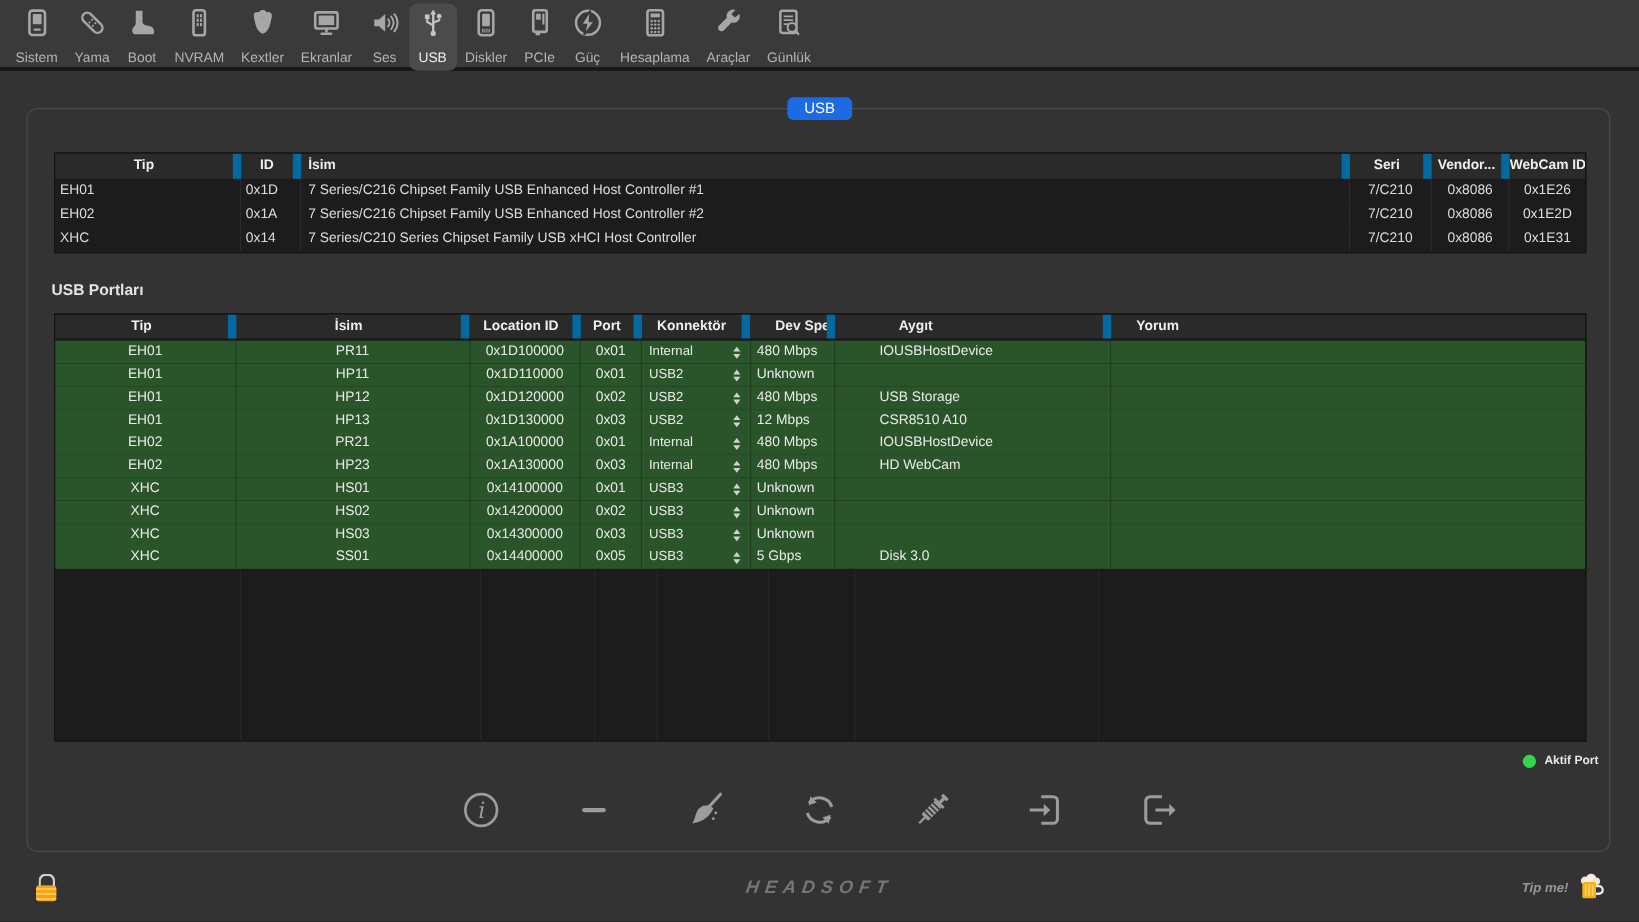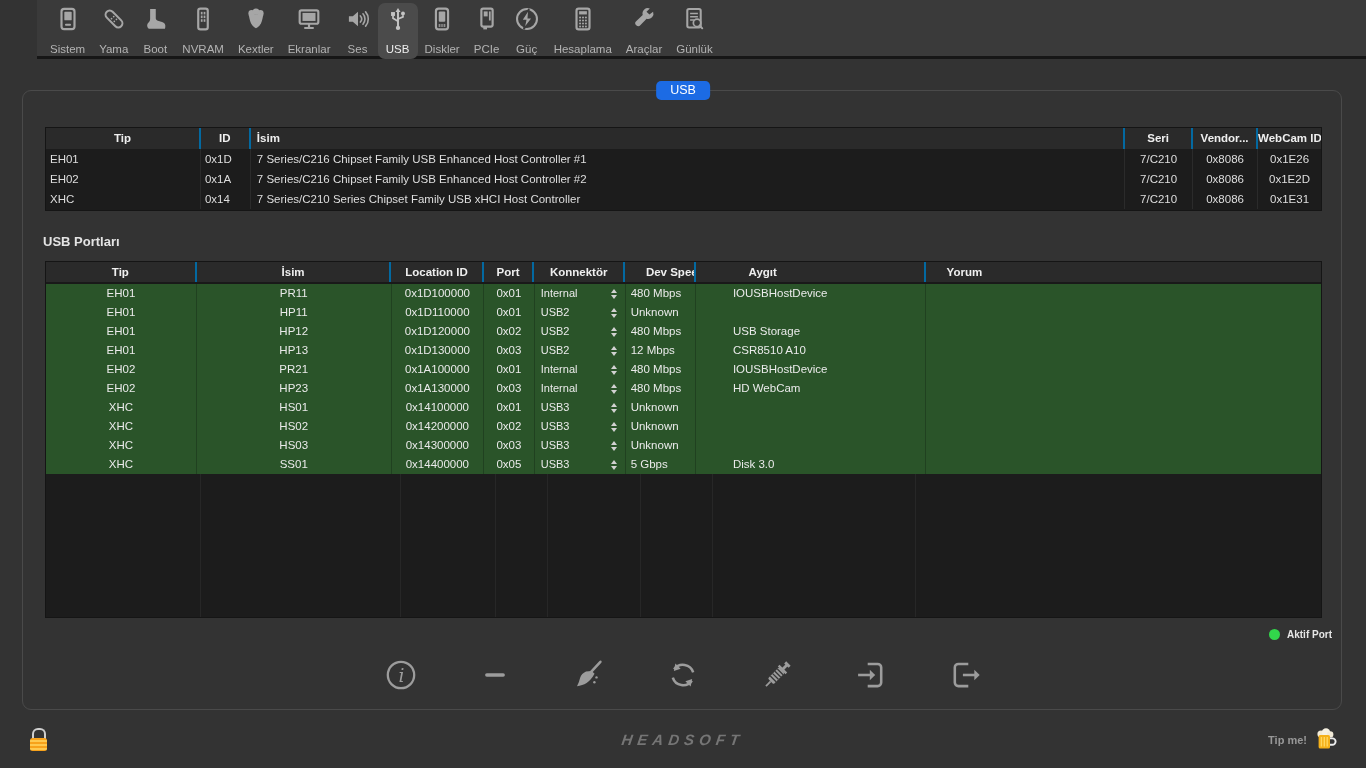--- a/index.html
+++ b/index.html
@@ -1,21 +1,21 @@
 <!DOCTYPE html>
 <html><head>
 <meta charset="utf-8">
 <style>
   html,body{margin:0;padding:0;background:#222;}
   .screen{position:relative;width:1366px;height:768px;background:#333333;overflow:hidden;
           font-family:"Liberation Sans","DejaVu Sans",sans-serif;-webkit-font-smoothing:antialiased;}
 
   
   .toolbar{position:absolute;left:0;top:0;right:0;height:59px;background:#3a3a3a;
-           border-bottom:3px solid #161616;display:flex;align-items:flex-start;padding-left:6px;box-sizing:border-box;margin-left:37px;}
+           border-bottom:3px solid #161616;display:flex;align-items:flex-start;padding-left:6px;box-sizing:border-box;}
   .tb-item{display:flex;flex-direction:column;align-items:center;justify-content:space-between;
            height:50px;margin-top:3px;padding:3px 7px 3px;border-radius:7px;cursor:default;}
   .tb-item .ticon{width:26px;height:26px;color:#a6a6a6;flex:0 0 auto;}
   .tb-item .tlabel{font-size:11.5px;color:#b3b3b3;white-space:nowrap;line-height:13px;}
   .tb-item.selected{background:#4b4b4b;}
   .tb-item.selected .ticon{color:#c4c4c4;}
   .tb-item.selected .tlabel{color:#ededed;}
 
   
   .tab-pill{position:absolute;left:50%;transform:translateX(-50%);top:81px;background:#1c6be4;
@@ -24,21 +24,21 @@
   
   .groupbox{position:absolute;left:22px;top:90px;width:1320px;height:620px;border:1px solid #4a4a4a;
             border-radius:9px;box-sizing:border-box;}
 
   
   .table{position:absolute;background:#1c1c1c;border:1px solid #151515;box-sizing:border-box;
          font-size:11.5px;color:#dedede;overflow:hidden;}
   .thead{display:flex;background:#2a2a2a;font-weight:bold;color:#efefef;}
   .t1 .thead{height:21px;line-height:21px;}
   .t2 .thead{height:20px;line-height:20px;border-bottom:2px solid #191919;box-sizing:content-box;}
-  .th{box-sizing:border-box;border-right:2px solid #0369a1;white-space:nowrap;overflow:hidden;}
+  .th{box-sizing:border-box;border-right:7px solid #0369a1;white-space:nowrap;overflow:hidden;}
   .th:last-child{border-right:none;}
   .tr{display:flex;}
   .t1 .tr{height:20px;line-height:20px;}
   .t2 .tr{height:19px;line-height:19px;background:#2a5429;color:#eaeaea;}
   .td{box-sizing:border-box;white-space:nowrap;overflow:hidden;}
   .t1 .td{border-right:1px solid #2b2b2b;}
   .t2 .td{border-right:1px solid rgba(0,0,0,0.22);}
   .t1 .td:last-child,.t2 .td:last-child{border-right:none;}
 
   
@@ -80,21 +80,21 @@
   .action-btn svg{width:36px;height:36px;}
 
   
   .lock{position:absolute;left:30px;top:728px;width:17px;}
   .lock .shackle{width:10px;height:9px;border:2.5px solid #cfcfcf;border-bottom:none;border-radius:6px 6px 0 0;margin:0 auto;}
   .lock .lockbody{width:17px;height:13px;border-radius:2.5px;margin-top:-1px;
         background:repeating-linear-gradient(180deg,#f7a21b 0 2px,#ffc94f 2px 4px);}
   .logo{position:absolute;left:50%;top:731px;transform:translateX(-50%) skewX(-8deg);
         font-size:15px;font-weight:800;font-style:italic;letter-spacing:5px;color:#757575;}
   .tipme{position:absolute;right:28px;top:727px;display:flex;align-items:center;gap:7px;}
-  .tipme .tiptext{font-size:11px;font-weight:bold;color:#989898;margin-left:46px;}
+  .tipme .tiptext{font-size:11px;font-style:italic;font-weight:bold;color:#989898;margin-left:46px;}
 
   svg{display:block;}
   .symbols{position:absolute;width:0;height:0;overflow:hidden;}
 </style>
 </head>
 <body>
 
 <svg class="symbols" xmlns="http://www.w3.org/2000/svg">
   <defs>
     <symbol id="icon-sistem" viewBox="0 0 24 24">

